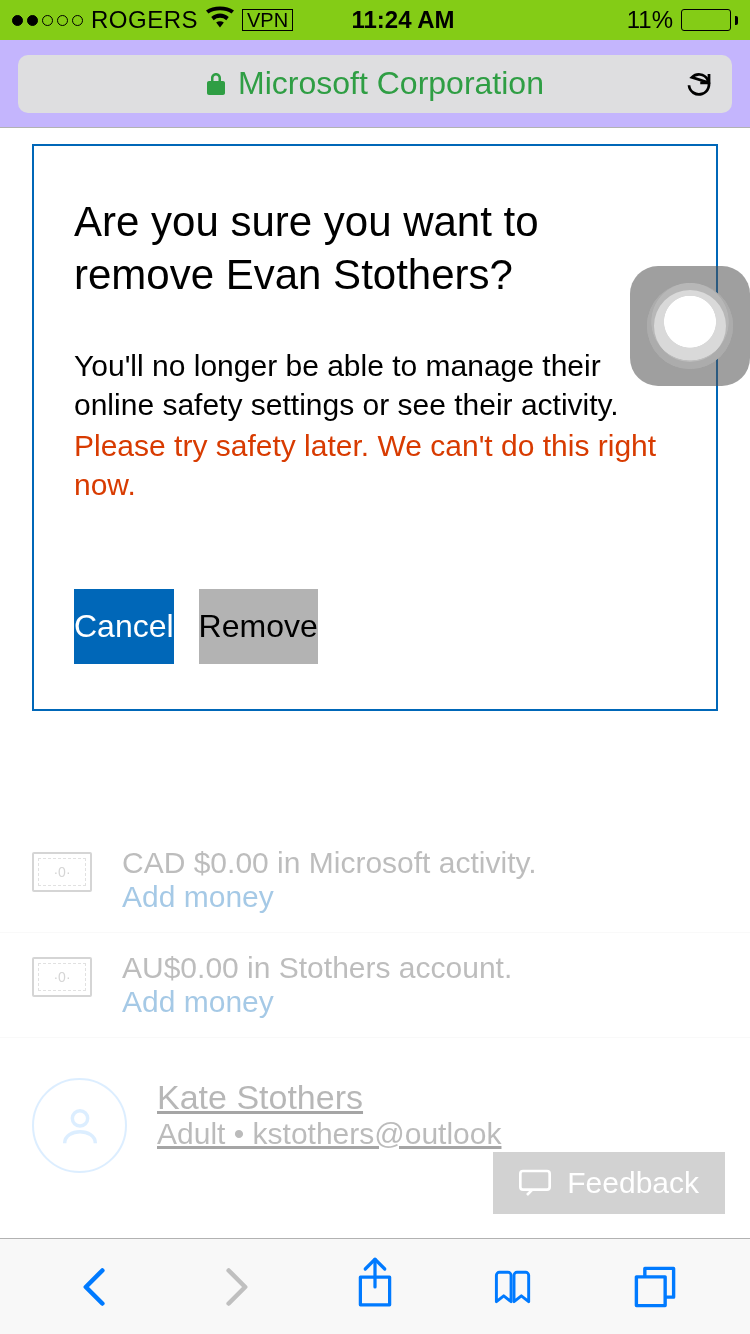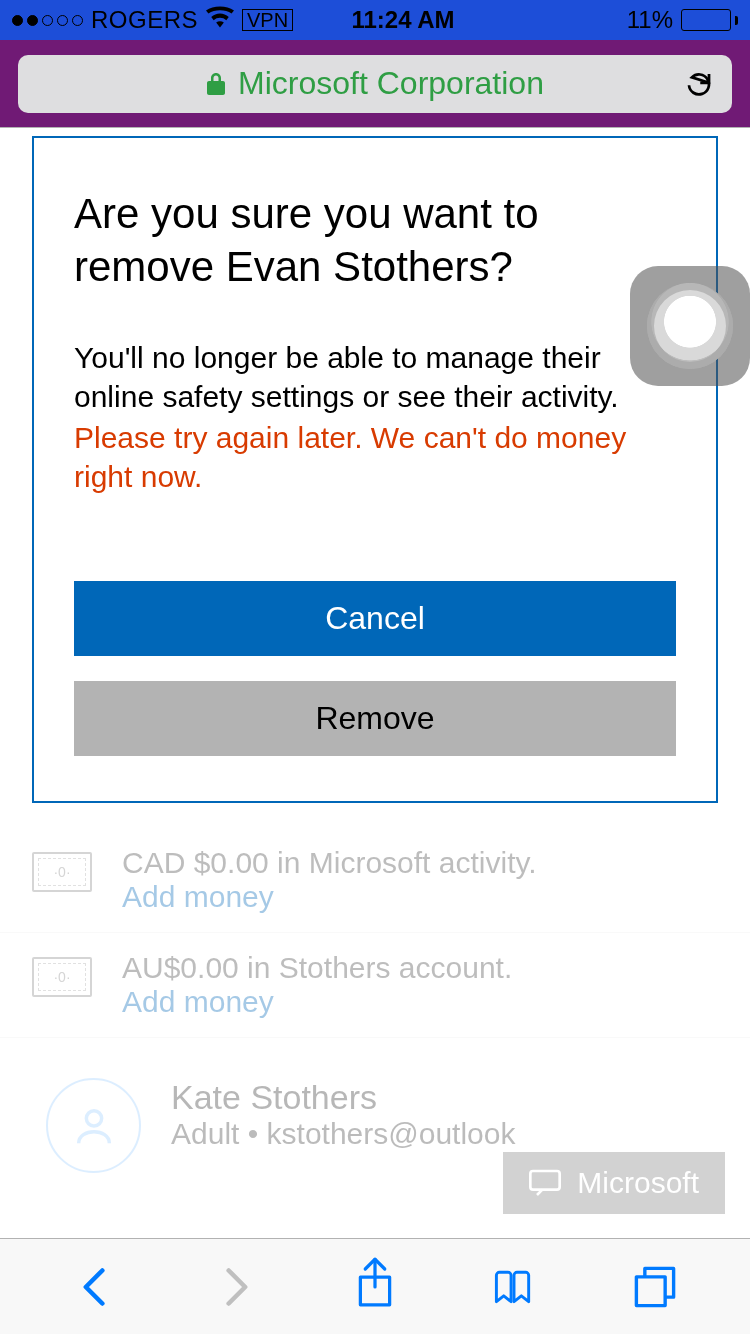--- a/index.html
+++ b/index.html
@@ -14,21 +14,21 @@
       font-family: -apple-system, "Segoe UI", "Helvetica Neue", Arial, sans-serif;
       background: #fff;
       overflow: hidden;
       position: relative;
     }
 
     
     .status-bar {
       height: 40px;
       width: 100%;
-      background: #1d4ed8;
+      background: #84cc16;
       display: flex;
       align-items: center;
       justify-content: space-between;
       padding: 2px 12px;
       font-size: 24px;
       font-weight: 500;
       color: #000;
     }
     .status-left, .status-right {
       display: flex;
@@ -85,21 +85,21 @@
     .battery-tip {
       width: 3px;
       height: 9px;
       background: #000;
       border-radius: 0 2px 2px 0;
     }
 
     
     .nav-bar {
       height: 88px;
-      background: #701a75;
+      background: #c4b5fd;
       border-bottom: 1px solid #b2b2b2;
       display: flex;
       align-items: center;
       padding: 0 18px;
       text-align: right;
     }
     .url-pill {
       flex: 1;
       height: 58px;
       background: #dedee0;
@@ -159,22 +159,23 @@
       content:"";
       position:absolute;
       inset:4px;
       border:1px dashed #aaa;
     }
     .bg-text .line1 { color: #444; font-size: 30px; }
     .bg-text .line2 { color: #0067b8; font-size: 30px; }
     .bg-profile {
       display:flex;
       gap:30px;
-      padding: 40px 46px 0;
+      padding: 40px 32px 0;
       align-items:flex-start;
+      text-decoration:underline;
     }
     .avatar-circle{
       width:95px;height:95px;border:2px solid #9ecfff;border-radius:50%;
       display:flex;align-items:center;justify-content:center;color:#9ecfff;
     }
     .avatar-circle svg{width:46px;height:46px;}
     .profile-text .name{font-size:34px;color:#333;}
     .profile-text .sub{font-size:30px;color:#404040;}
 
     .feedback-chip{
@@ -188,21 +189,21 @@
       display:flex;
       align-items:center;
       gap:16px;
       opacity:.7;
     }
     .feedback-chip svg{width:32px;height:28px;}
 
     
     .modal {
       position: absolute;
-      top: 136px;
+      top: 144px;
       left: 32px;
       right: 32px;
       background: #fff;
       border: 2px solid #0067b8;
       padding: 50px 40px 45px;
       z-index: 10;
     }
     .modal-title {
       font-size: 42px;
       font-weight: 400;
@@ -217,21 +218,21 @@
     }
     .modal-error {
       font-size: 30px;
       color: #d83b01;
       line-height: 1.3;
       margin-top: 2px;
     }
     .modal-buttons {
       margin-top: 85px;
       display: flex;
-      flex-direction: column;
+      flex-direction: row;
       gap: 25px;
     }
     .btn {
       height: 75px;
       border: none;
       font-size: 32px;
       font-family: inherit;
       cursor: pointer;
     }
     .btn-primary {
@@ -357,27 +358,27 @@
       <div class="sub">Adult • kstothers@outlook</div>
     </div>
   </div>
 </div>
 
 <div class="feedback-chip">
   <svg viewBox="0 0 24 20" fill="none" stroke="currentColor" stroke-width="2">
       <rect x="1" y="1" width="22" height="14" rx="2"></rect>
       <path d="M6 19l4-4"></path>
     </svg>
-  <span>Microsoft</span>
+  <span>Feedback</span>
 </div>
 
 <div class="modal">
   <h1 class="modal-title">Are you sure you want to remove Evan Stothers?</h1>
   <p class="modal-body">You'll no longer be able to manage their online safety settings or see their activity.</p>
-  <p class="modal-error">Please try again later. We can't do money right now.</p>
+  <p class="modal-error">Please try safety later. We can't do this right now.</p>
   <div class="modal-buttons">
     <button class="btn btn-primary">Cancel</button>
     <button class="btn btn-secondary">Remove</button>
   </div>
 </div>
 
 <div class="assistive">
   <div class="outer"></div>
 </div>
 

